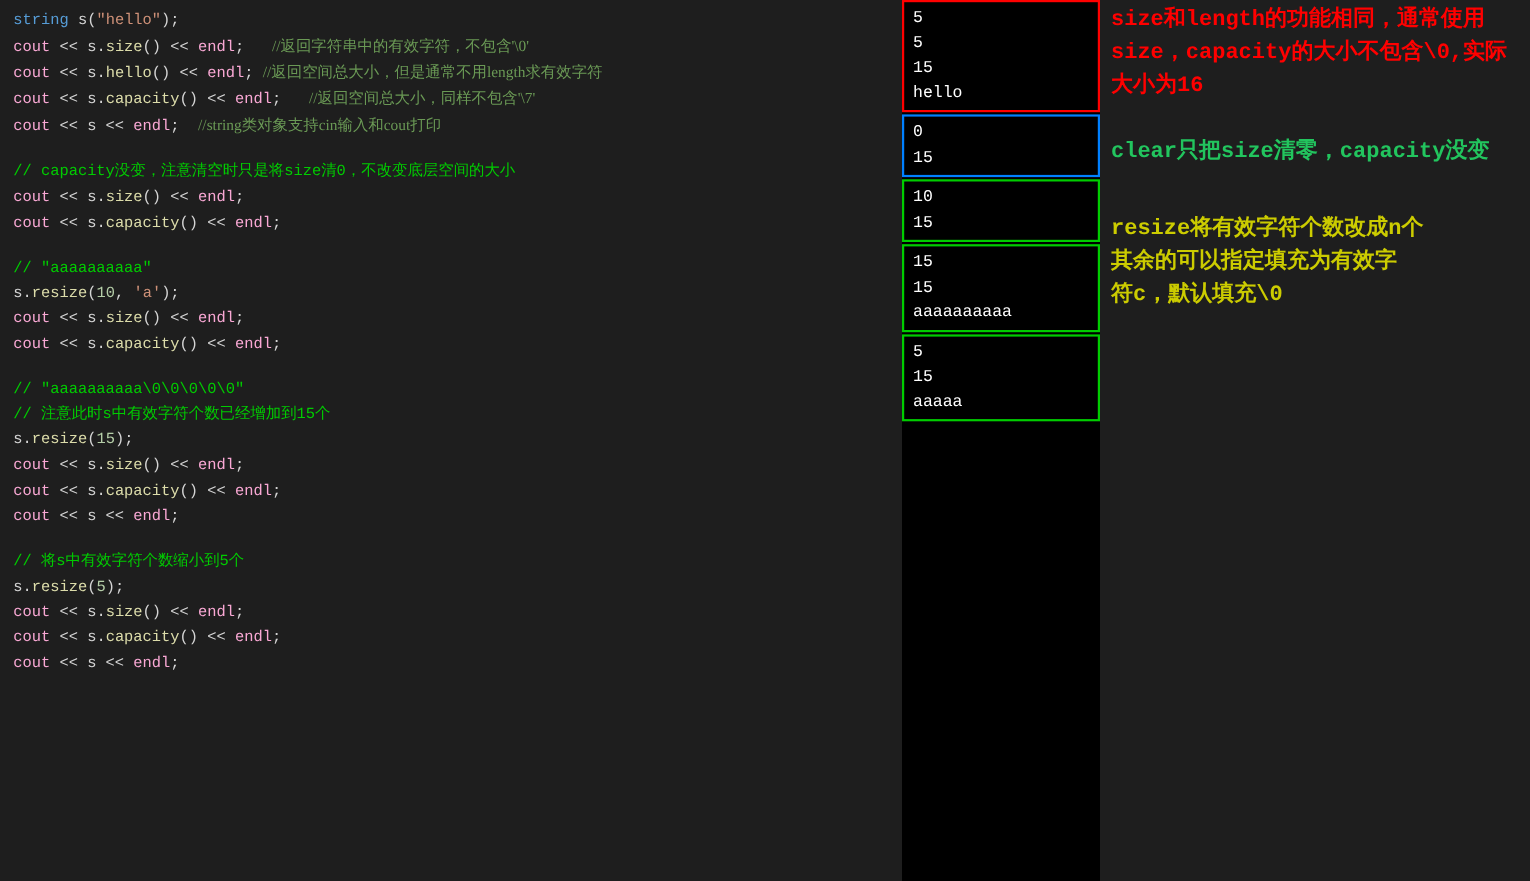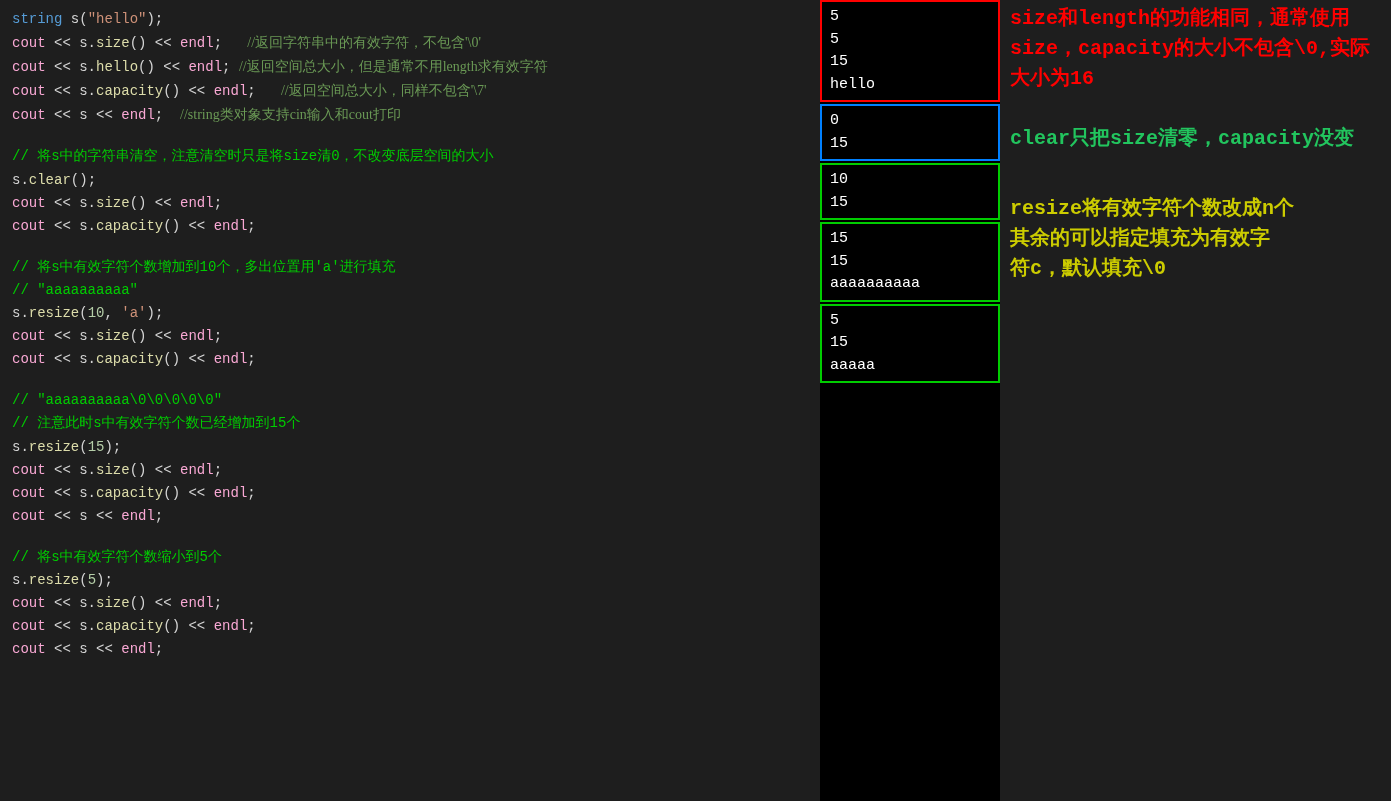--- a/index.html
+++ b/index.html
@@ -96,28 +96,26 @@
 <div class="left-panel">
 
   <div class="code-line"><span class="kw">string</span> s(<span class="str">"hello"</span>);</div>
   <div class="code-line"><span class="cn">cout</span> &lt;&lt; s.<span class="fn">size</span>() &lt;&lt; <span class="cn">endl</span>;   <span class="cm">//返回字符串中的有效字符，不包含'\0'</span></div>
   <div class="code-line"><span class="cn">cout</span> &lt;&lt; s.<span class="fn">hello</span>() &lt;&lt; <span class="cn">endl</span>; <span class="cm">//返回空间总大小，但是通常不用length求有效字符</span></div>
   <div class="code-line"><span class="cn">cout</span> &lt;&lt; s.<span class="fn">capacity</span>() &lt;&lt; <span class="cn">endl</span>;   <span class="cm">//返回空间总大小，同样不包含'\7'</span></div>
   <div class="code-line"><span class="cn">cout</span> &lt;&lt; s &lt;&lt; <span class="cn">endl</span>;  <span class="cm">//string类对象支持cin输入和cout打印</span></div>
 
   <div class="section-gap"></div>
 
-  <div class="code-line"><span class="comment-green">// 将s中的字符串清空，注意清空时只是将size清0，不改变底层空间的大小</span></div>
-  <div class="code-line">s.<span class="fn">clear</span>();</div>
+  <div class="code-line"><span class="comment-green">// capacity没变，注意清空时只是将size清0，不改变底层空间的大小</span></div>
   <div class="code-line"><span class="cn">cout</span> &lt;&lt; s.<span class="fn">size</span>() &lt;&lt; <span class="cn">endl</span>;</div>
   <div class="code-line"><span class="cn">cout</span> &lt;&lt; s.<span class="fn">capacity</span>() &lt;&lt; <span class="cn">endl</span>;</div>
 
   <div class="section-gap"></div>
 
-  <div class="code-line"><span class="comment-green">// 将s中有效字符个数增加到10个，多出位置用'a'进行填充</span></div>
   <div class="code-line"><span class="comment-green">// "aaaaaaaaaa"</span></div>
   <div class="code-line">s.<span class="fn">resize</span>(<span class="num">10</span>, <span class="str">'a'</span>);</div>
   <div class="code-line"><span class="cn">cout</span> &lt;&lt; s.<span class="fn">size</span>() &lt;&lt; <span class="cn">endl</span>;</div>
   <div class="code-line"><span class="cn">cout</span> &lt;&lt; s.<span class="fn">capacity</span>() &lt;&lt; <span class="cn">endl</span>;</div>
 
   <div class="section-gap"></div>
 
   <div class="code-line"><span class="comment-green">// "aaaaaaaaaa\0\0\0\0\0"</span></div>
   <div class="code-line"><span class="comment-green">// 注意此时s中有效字符个数已经增加到15个</span></div>
   <div class="code-line">s.<span class="fn">resize</span>(<span class="num">15</span>);</div>

